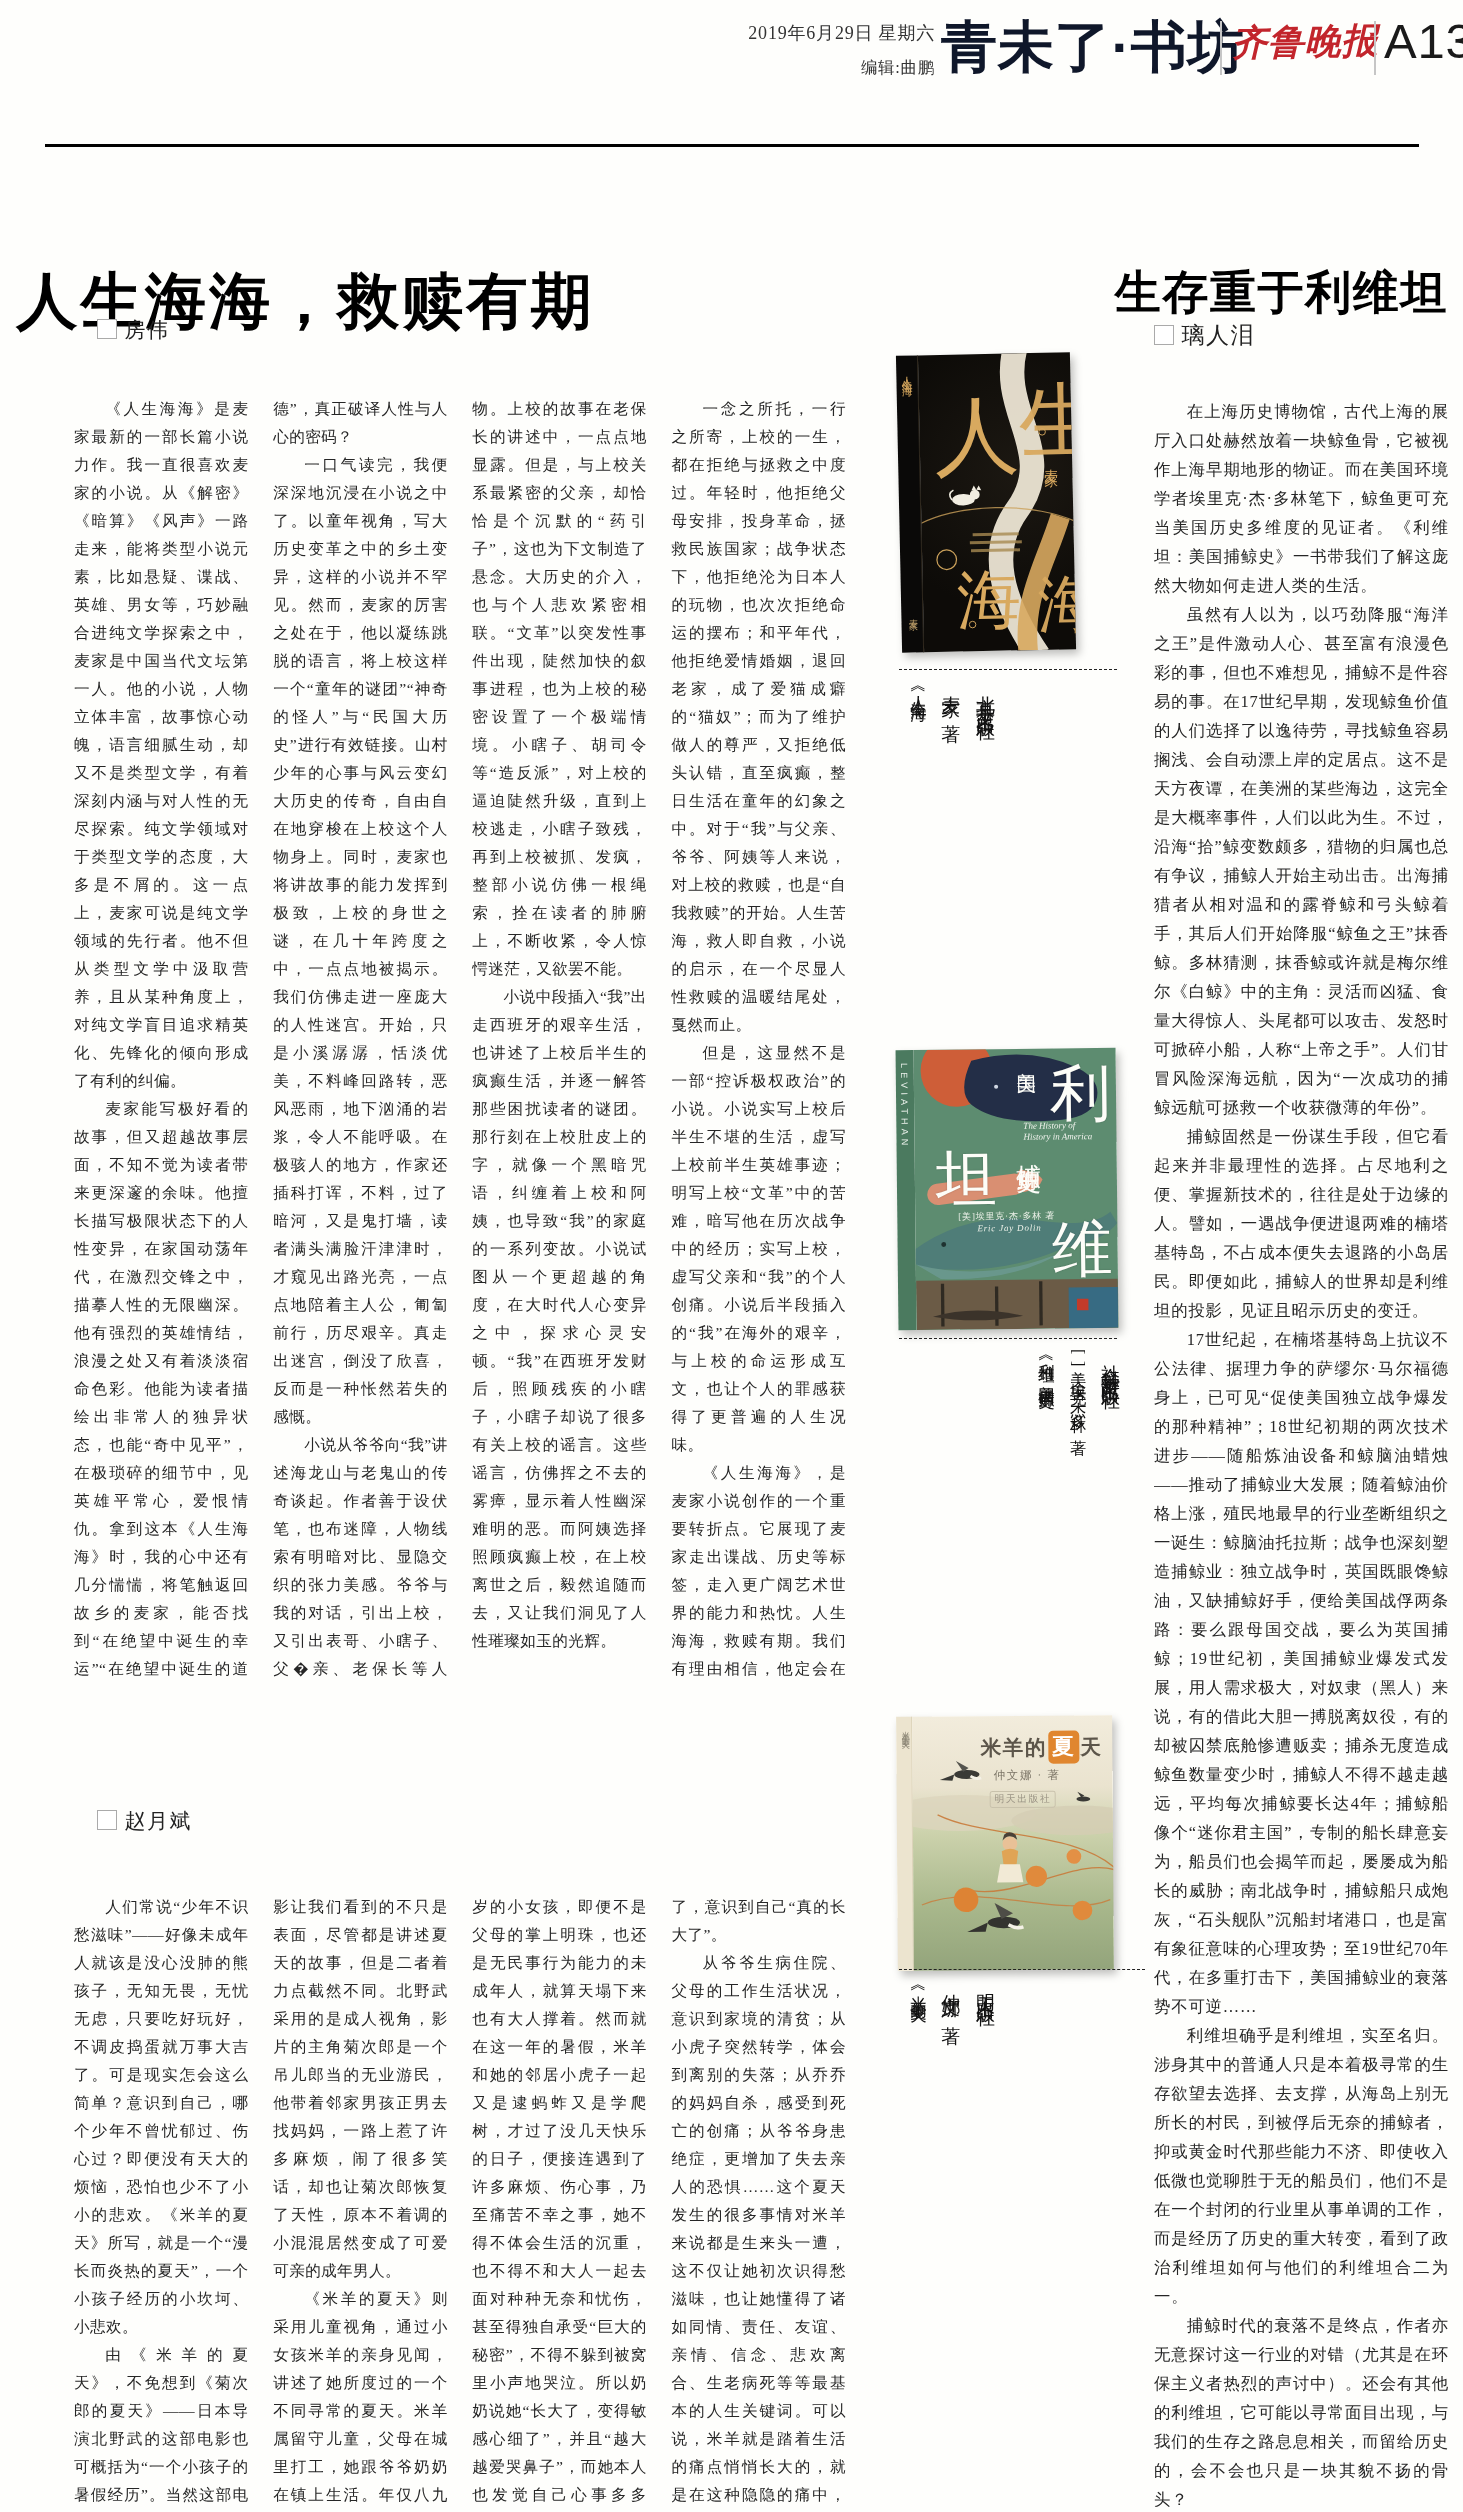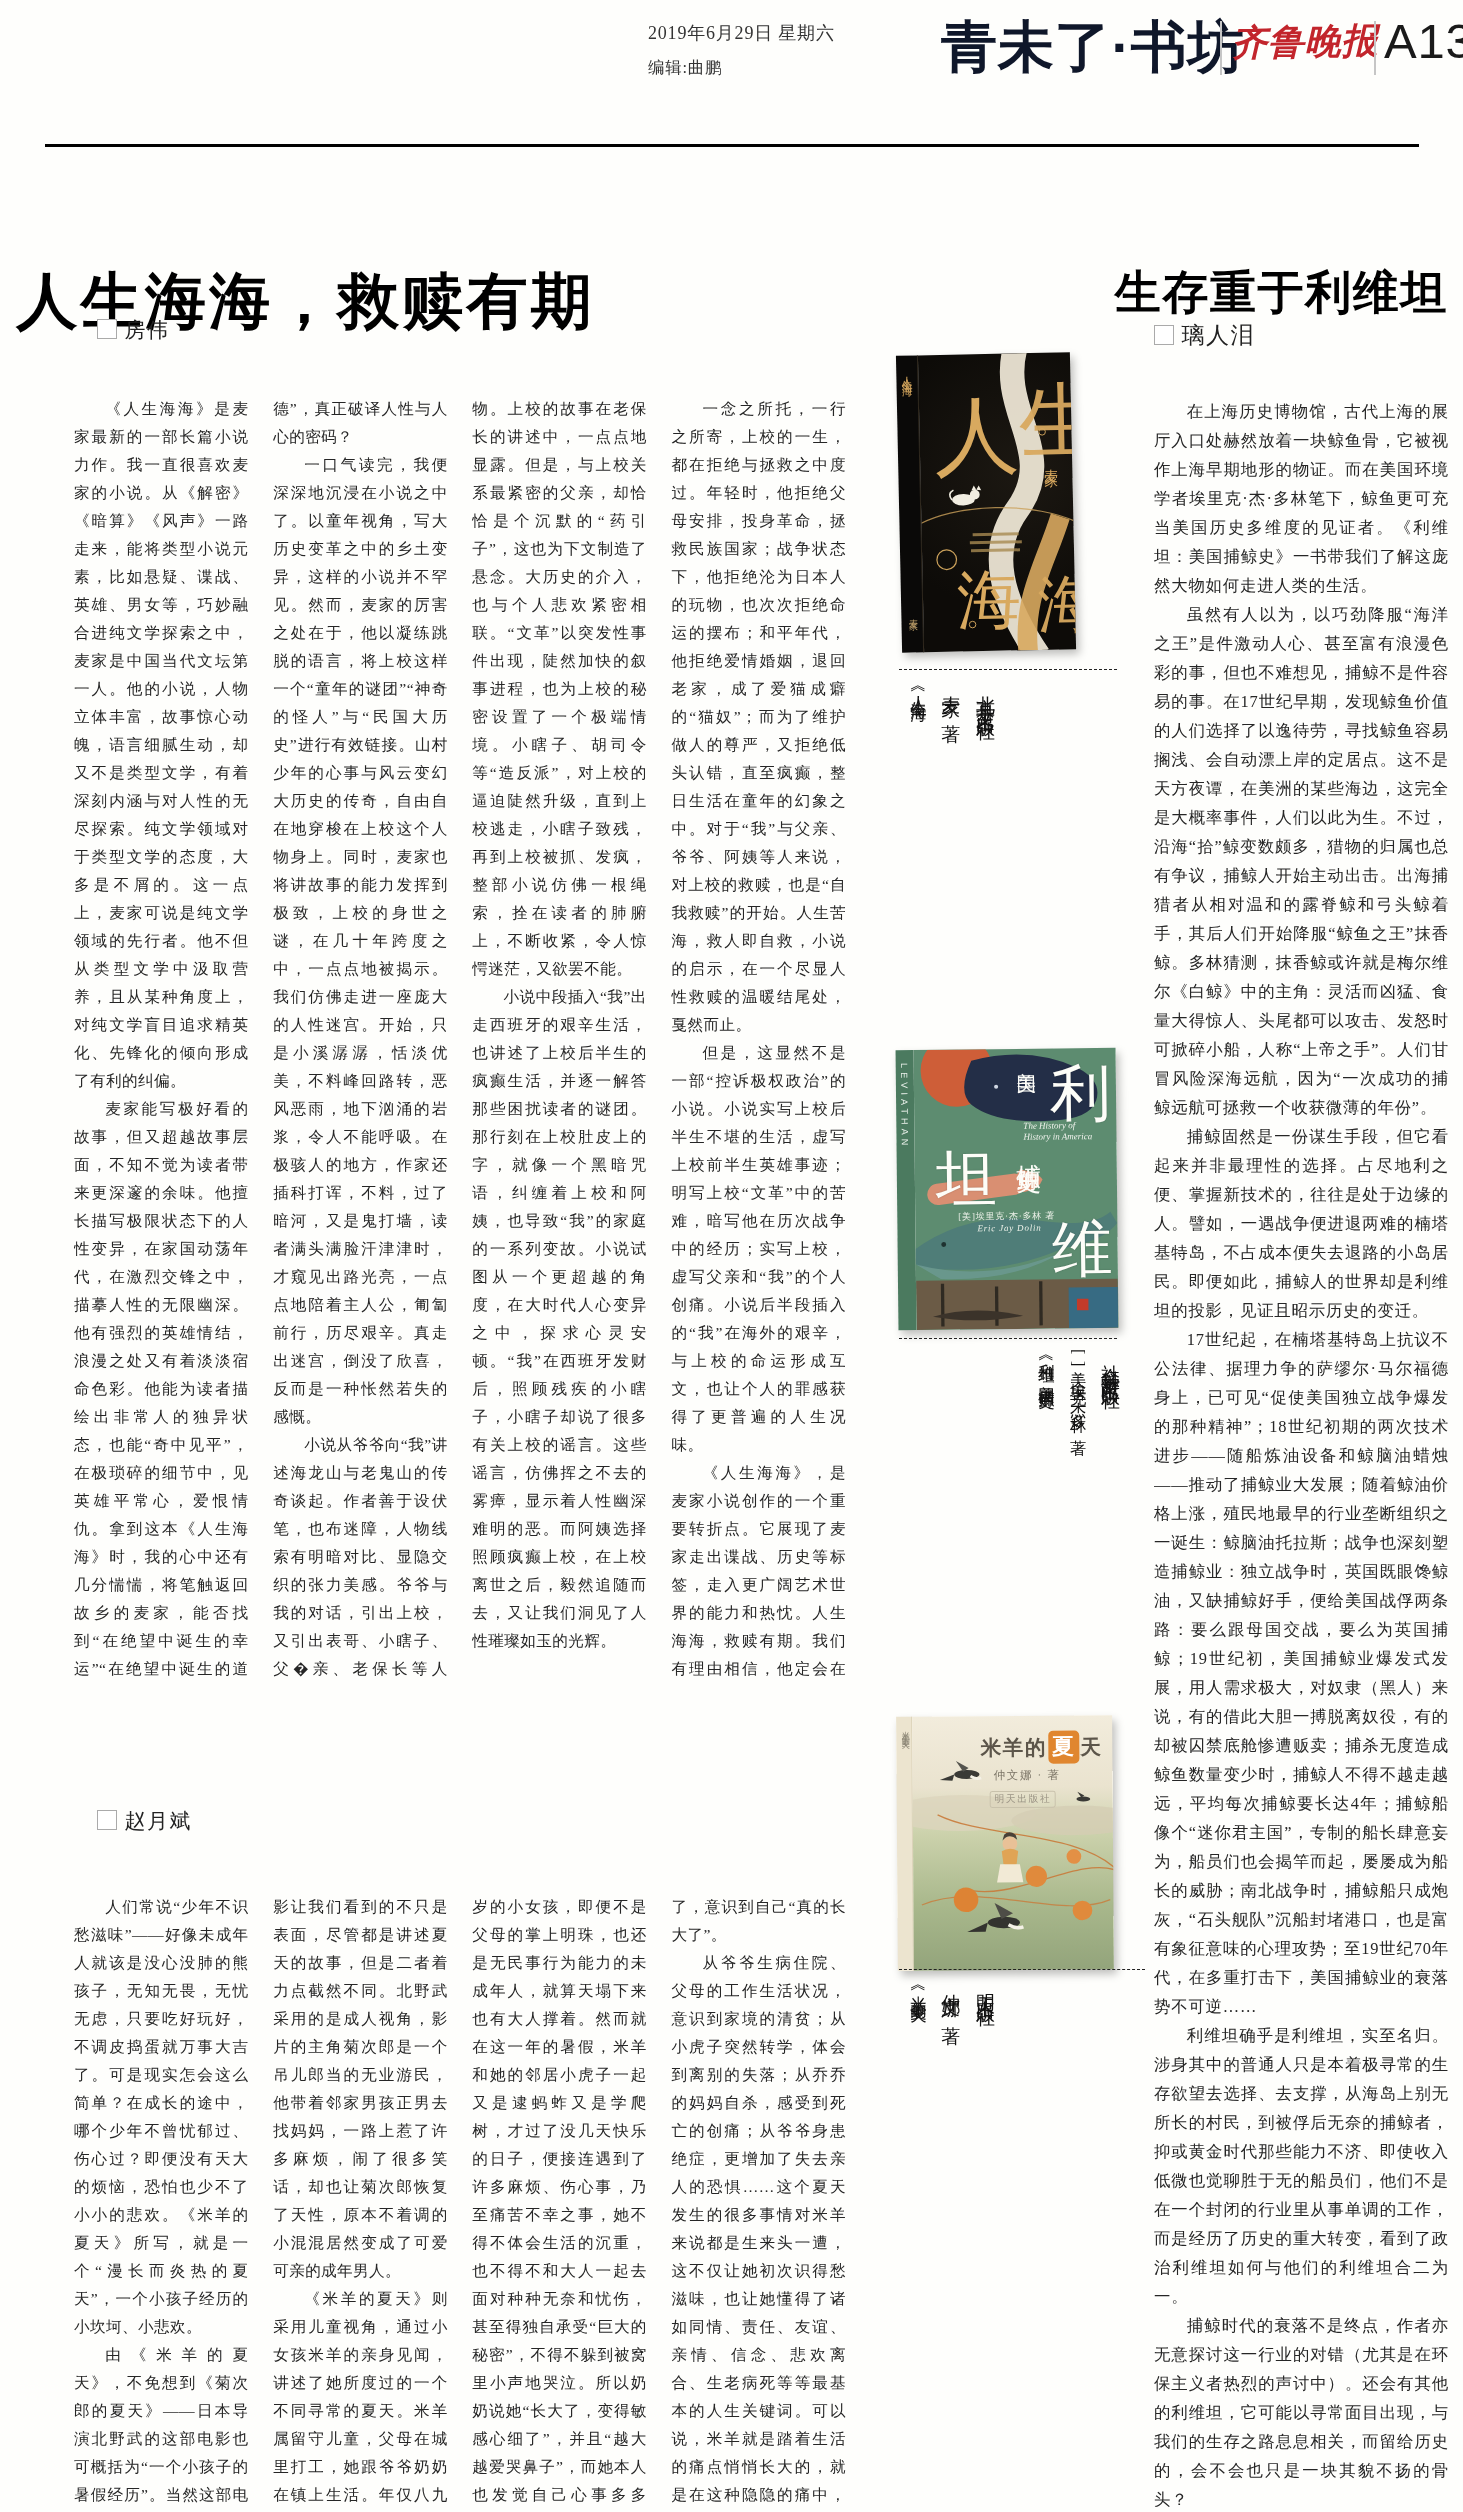--- a/index.html
+++ b/index.html
@@ -1,20 +1,20 @@
 <!DOCTYPE html>
 <html style="font-size:13px"><head>
 <meta charset="utf-8">
 <style>
   html,body{margin:0;padding:0;background:#e8e8e4;}
   .page{position:relative;width:1463px;height:2512px;background:#fefefc;margin:0 auto;
         font-family:"Liberation Serif",serif;color:#222;overflow:hidden;}
 
   
-  .folio-meta{position:absolute;top:21px;left:648px;width:287px;color:#333;}
+  .folio-meta{position:absolute;top:21px;left:648px;width:287px;text-align:right;color:#333;}
   .folio-date{font-size:18px;letter-spacing:0.8px;}
   .folio-editor{font-size:16.4px;margin-top:11.5px;letter-spacing:0.8px;}
   .section-title{position:absolute;left:941px;top:9.8px;font-family:"Liberation Sans",sans-serif;
         font-weight:900;font-size:56px;letter-spacing:0.8px;color:#0f172a;}
   .hdr-div{position:absolute;top:21px;width:1.6px;height:54px;background:#c6c6c6;}
   #hdr-div1{left:1220px;} #hdr-div2{left:1374px;}
   .brand-logo{position:absolute;left:1231px;top:18px;font-size:36px;font-weight:bold;font-style:italic;
         color:#c2252c;letter-spacing:0.8px;transform:rotate(-1deg);font-family:"Liberation Serif",serif;}
   .page-no{position:absolute;left:1384px;top:13px;font-family:"Liberation Sans",sans-serif;
         font-size:49px;font-weight:400;color:#1a1a1a;letter-spacing:0.8px;}
@@ -122,21 +122,21 @@
       <p>捕鲸固然是一份谋生手段，但它看起来并非最理性的选择。占尽地利之便、掌握新技术的，往往是处于边缘的人。譬如，一遇战争便进退两难的楠塔基特岛，不占成本便失去退路的小岛居民。即便如此，捕鲸人的世界却是利维坦的投影，见证且昭示历史的变迁。</p>
       <p>17世纪起，在楠塔基特岛上抗议不公法律、据理力争的萨缪尔·马尔福德身上，已可见“促使美国独立战争爆发的那种精神”；18世纪初期的两次技术进步——随船炼油设备和鲸脑油蜡烛——推动了捕鲸业大发展；随着鲸油价格上涨，殖民地最早的行业垄断组织之一诞生：鲸脑油托拉斯；战争也深刻塑造捕鲸业：独立战争时，英国既眼馋鲸油，又缺捕鲸好手，便给美国战俘两条路：要么跟母国交战，要么为英国捕鲸；19世纪初，美国捕鲸业爆发式发展，用人需求极大，对奴隶（黑人）来说，有的借此大胆一搏脱离奴役，有的却被囚禁底舱惨遭贩卖；捕杀无度造成鲸鱼数量变少时，捕鲸人不得不越走越远，平均每次捕鲸要长达4年；捕鲸船像个“迷你君主国”，专制的船长肆意妄为，船员们也会揭竿而起，屡屡成为船长的威胁；南北战争时，捕鲸船只成炮灰，“石头舰队”沉船封堵港口，也是富有象征意味的心理攻势；至19世纪70年代，在多重打击下，美国捕鲸业的衰落势不可逆……</p>
       <p>利维坦确乎是利维坦，实至名归。涉身其中的普通人只是本着极寻常的生存欲望去选择、去支撑，从海岛上别无所长的村民，到被俘后无奈的捕鲸者，抑或黄金时代那些能力不济、即使收入低微也觉聊胜于无的船员们，他们不是在一个封闭的行业里从事单调的工作，而是经历了历史的重大转变，看到了政治利维坦如何与他们的利维坦合二为一。</p>
       <p>捕鲸时代的衰落不是终点，作者亦无意探讨这一行业的对错（尤其是在环保主义者热烈的声讨中）。还会有其他的利维坦，它可能以寻常面目出现，与我们的生存之路息息相关，而留给历史的，会不会也只是一块其貌不扬的骨头？</p>
     </div>
 
   <div class="byline" id="a3-author">
     <span class="author-box"></span><span>赵月斌</span>
   </div>
   <div class="body-text" id="a3-body">
-      <p>人们常说“少年不识愁滋味”——好像未成年人就该是没心没肺的熊孩子，无知无畏，无忧无虑，只要吃好玩好，不调皮捣蛋就万事大吉了。可是现实怎会这么简单？在成长的途中，哪个少年不曾忧郁过、伤心过？即便没有天大的烦恼，恐怕也少不了小小的悲欢。《米羊的夏天》所写，就是一个“漫长而炎热的夏天”，一个小孩子经历的小坎坷、小悲欢。</p>
+      <p>人们常说“少年不识愁滋味”——好像未成年人就该是没心没肺的熊孩子，无知无畏，无忧无虑，只要吃好玩好，不调皮捣蛋就万事大吉了。可是现实怎会这么简单？意识到自己，哪个少年不曾忧郁过、伤心过？即便没有天大的烦恼，恐怕也少不了小小的悲欢。《米羊的夏天》所写，就是一个“漫长而炎热的夏天”，一个小孩子经历的小坎坷、小悲欢。</p>
       <p>由《米羊的夏天》，不免想到《菊次郎的夏天》——日本导演北野武的这部电影也可概括为“一个小孩子的暑假经历”。当然这部电影让我们看到的不只是表面，尽管都是讲述夏天的故事，但是二者着力点截然不同。北野武采用的是成人视角，影片的主角菊次郎是一个吊儿郎当的无业游民，他带着邻家男孩正男去找妈妈，一路上惹了许多麻烦，闹了很多笑话，却也让菊次郎恢复了天性，原本不着调的小混混居然变成了可爱可亲的成年男人。</p>
       <p>《米羊的夏天》则采用儿童视角，通过小女孩米羊的亲身见闻，讲述了她所度过的一个不同寻常的夏天。米羊属留守儿童，父母在城里打工，她跟爷爷奶奶在镇上生活。年仅八九岁的小女孩，即便不是父母的掌上明珠，也还是无民事行为能力的未成年人，就算天塌下来也有大人撑着。然而就在这一年的暑假，米羊和她的邻居小虎子一起又是逮蚂蚱又是学爬树，才过了没几天快乐的日子，便接连遇到了许多麻烦、伤心事，乃至痛苦不幸之事，她不得不体会生活的沉重，也不得不和大人一起去面对种种无奈和忧伤，甚至得独自承受“巨大的秘密”，不得不躲到被窝里小声地哭泣。所以奶奶说她“长大了，变得敏感心细了”，并且“越大越爱哭鼻子”，而她本人也发觉自己心事多多了，意识到自己“真的长大了”。</p>
       <p>从爷爷生病住院、父母的工作生活状况，意识到家境的清贫；从小虎子突然转学，体会到离别的失落；从乔乔的妈妈自杀，感受到死亡的创痛；从爷爷身患绝症，更增加了失去亲人的恐惧……这个夏天发生的很多事情对米羊来说都是生来头一遭，这不仅让她初次识得愁滋味，也让她懂得了诸如同情、责任、友谊、亲情、信念、悲欢离合、生老病死等等最基本的人生关键词。可以说，米羊就是踏着生活的痛点悄悄长大的，就是在这种隐隐的痛中，她学会了承受不幸接受离别，学会了追随梦中的自我。</p>
     </div>
 
   <div class="book" id="book1">
     <div class="spine">
       <div class="b1-spine-txt">人生海海</div>
       <div class="b1-spine-author">麦家</div>
     </div>

